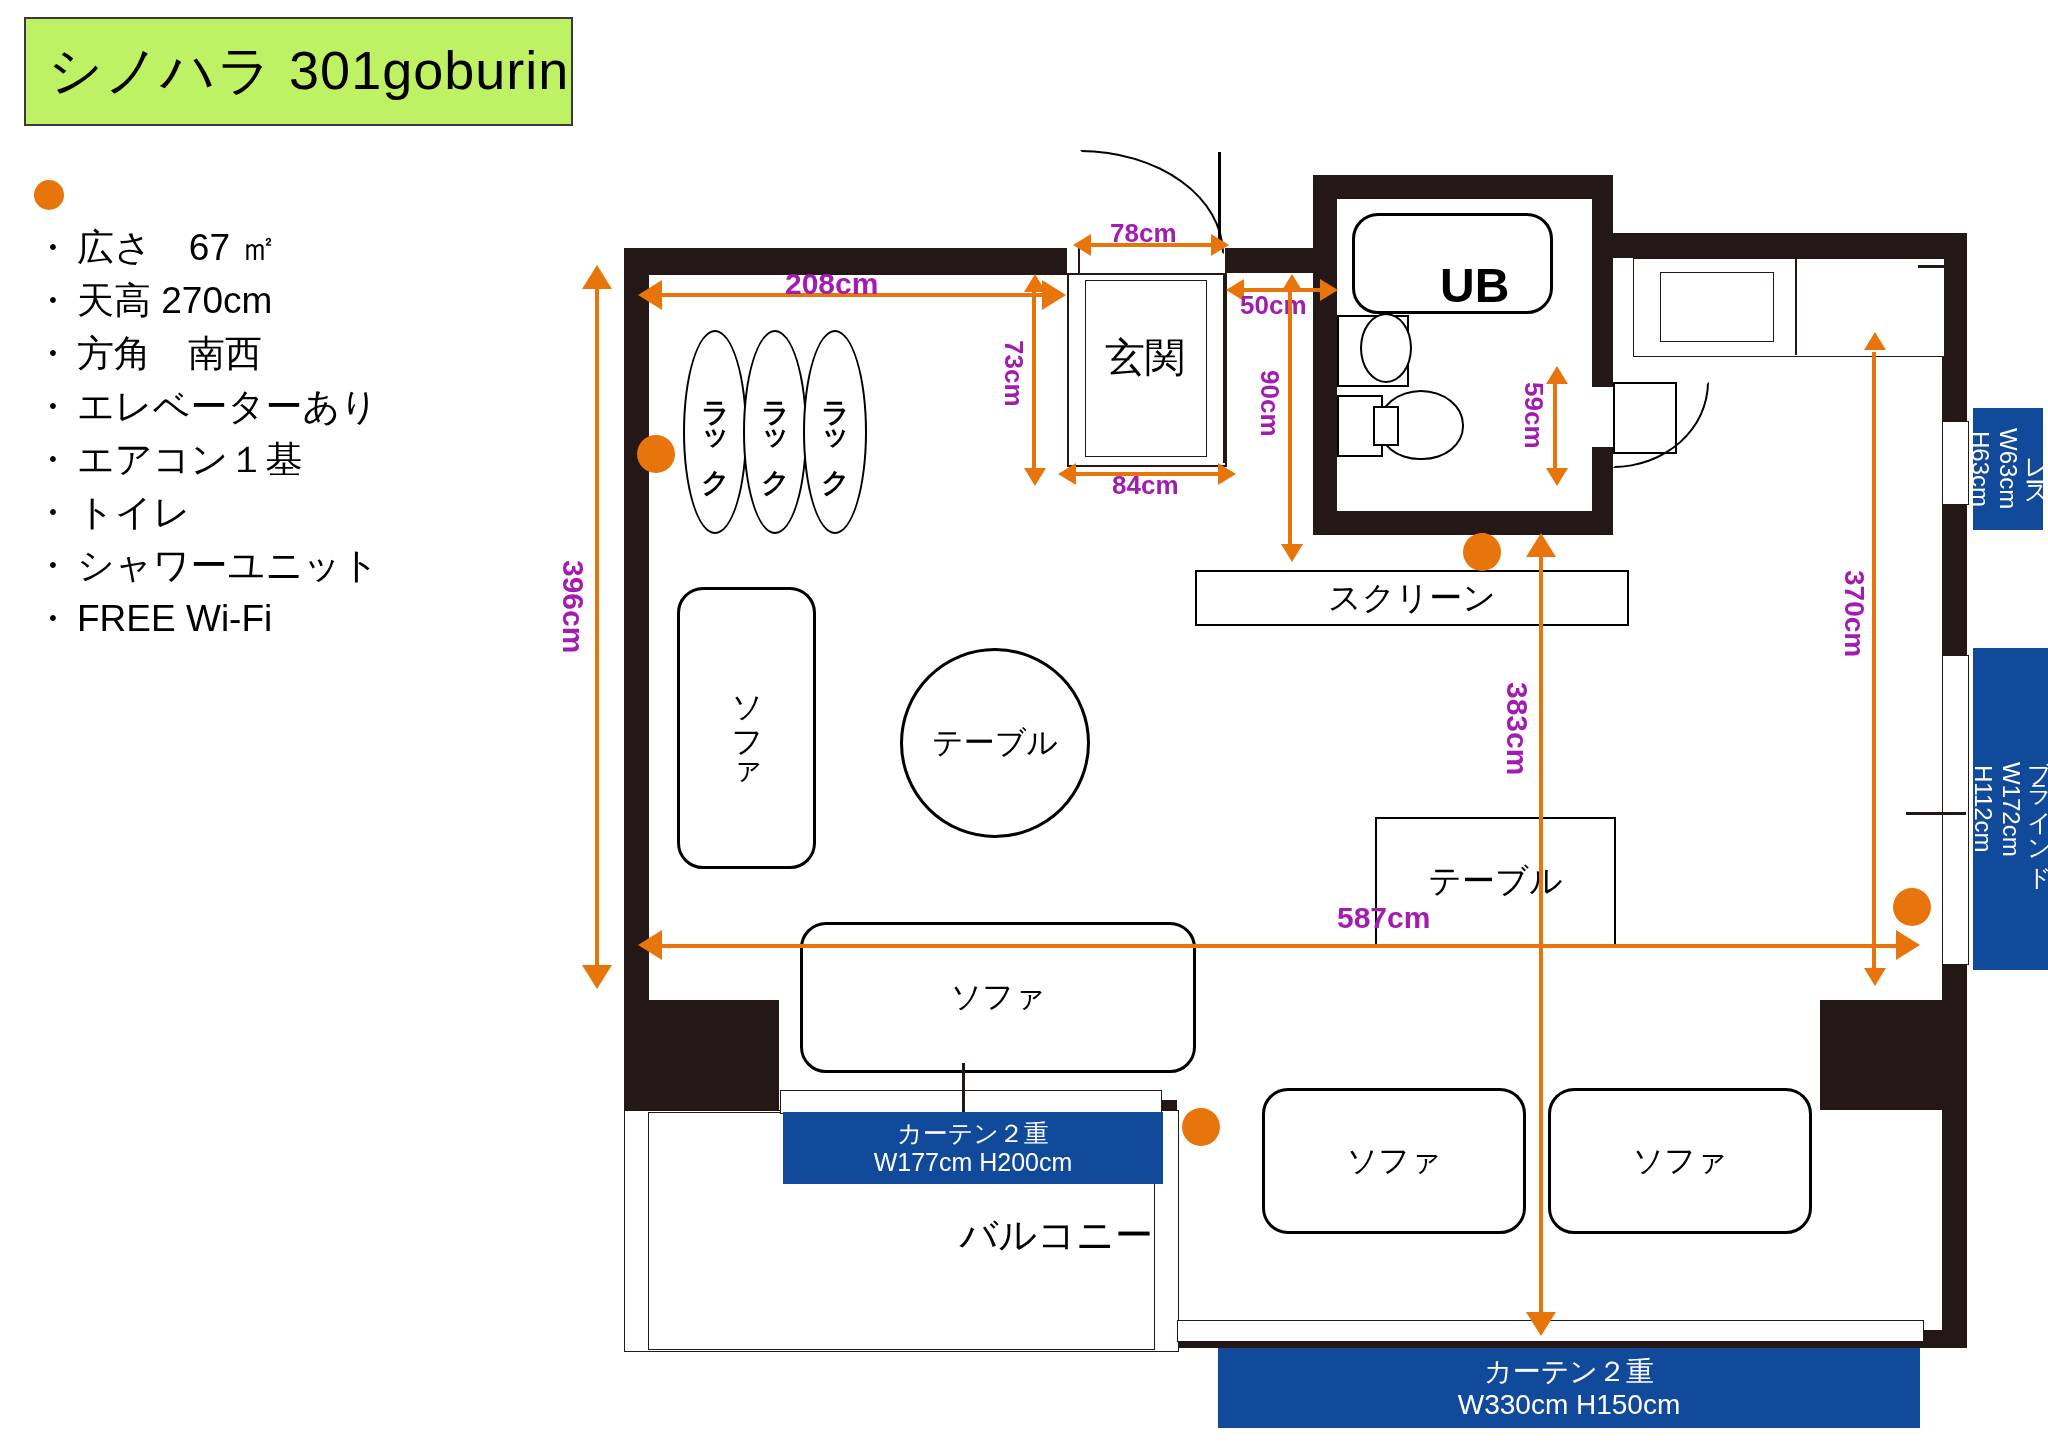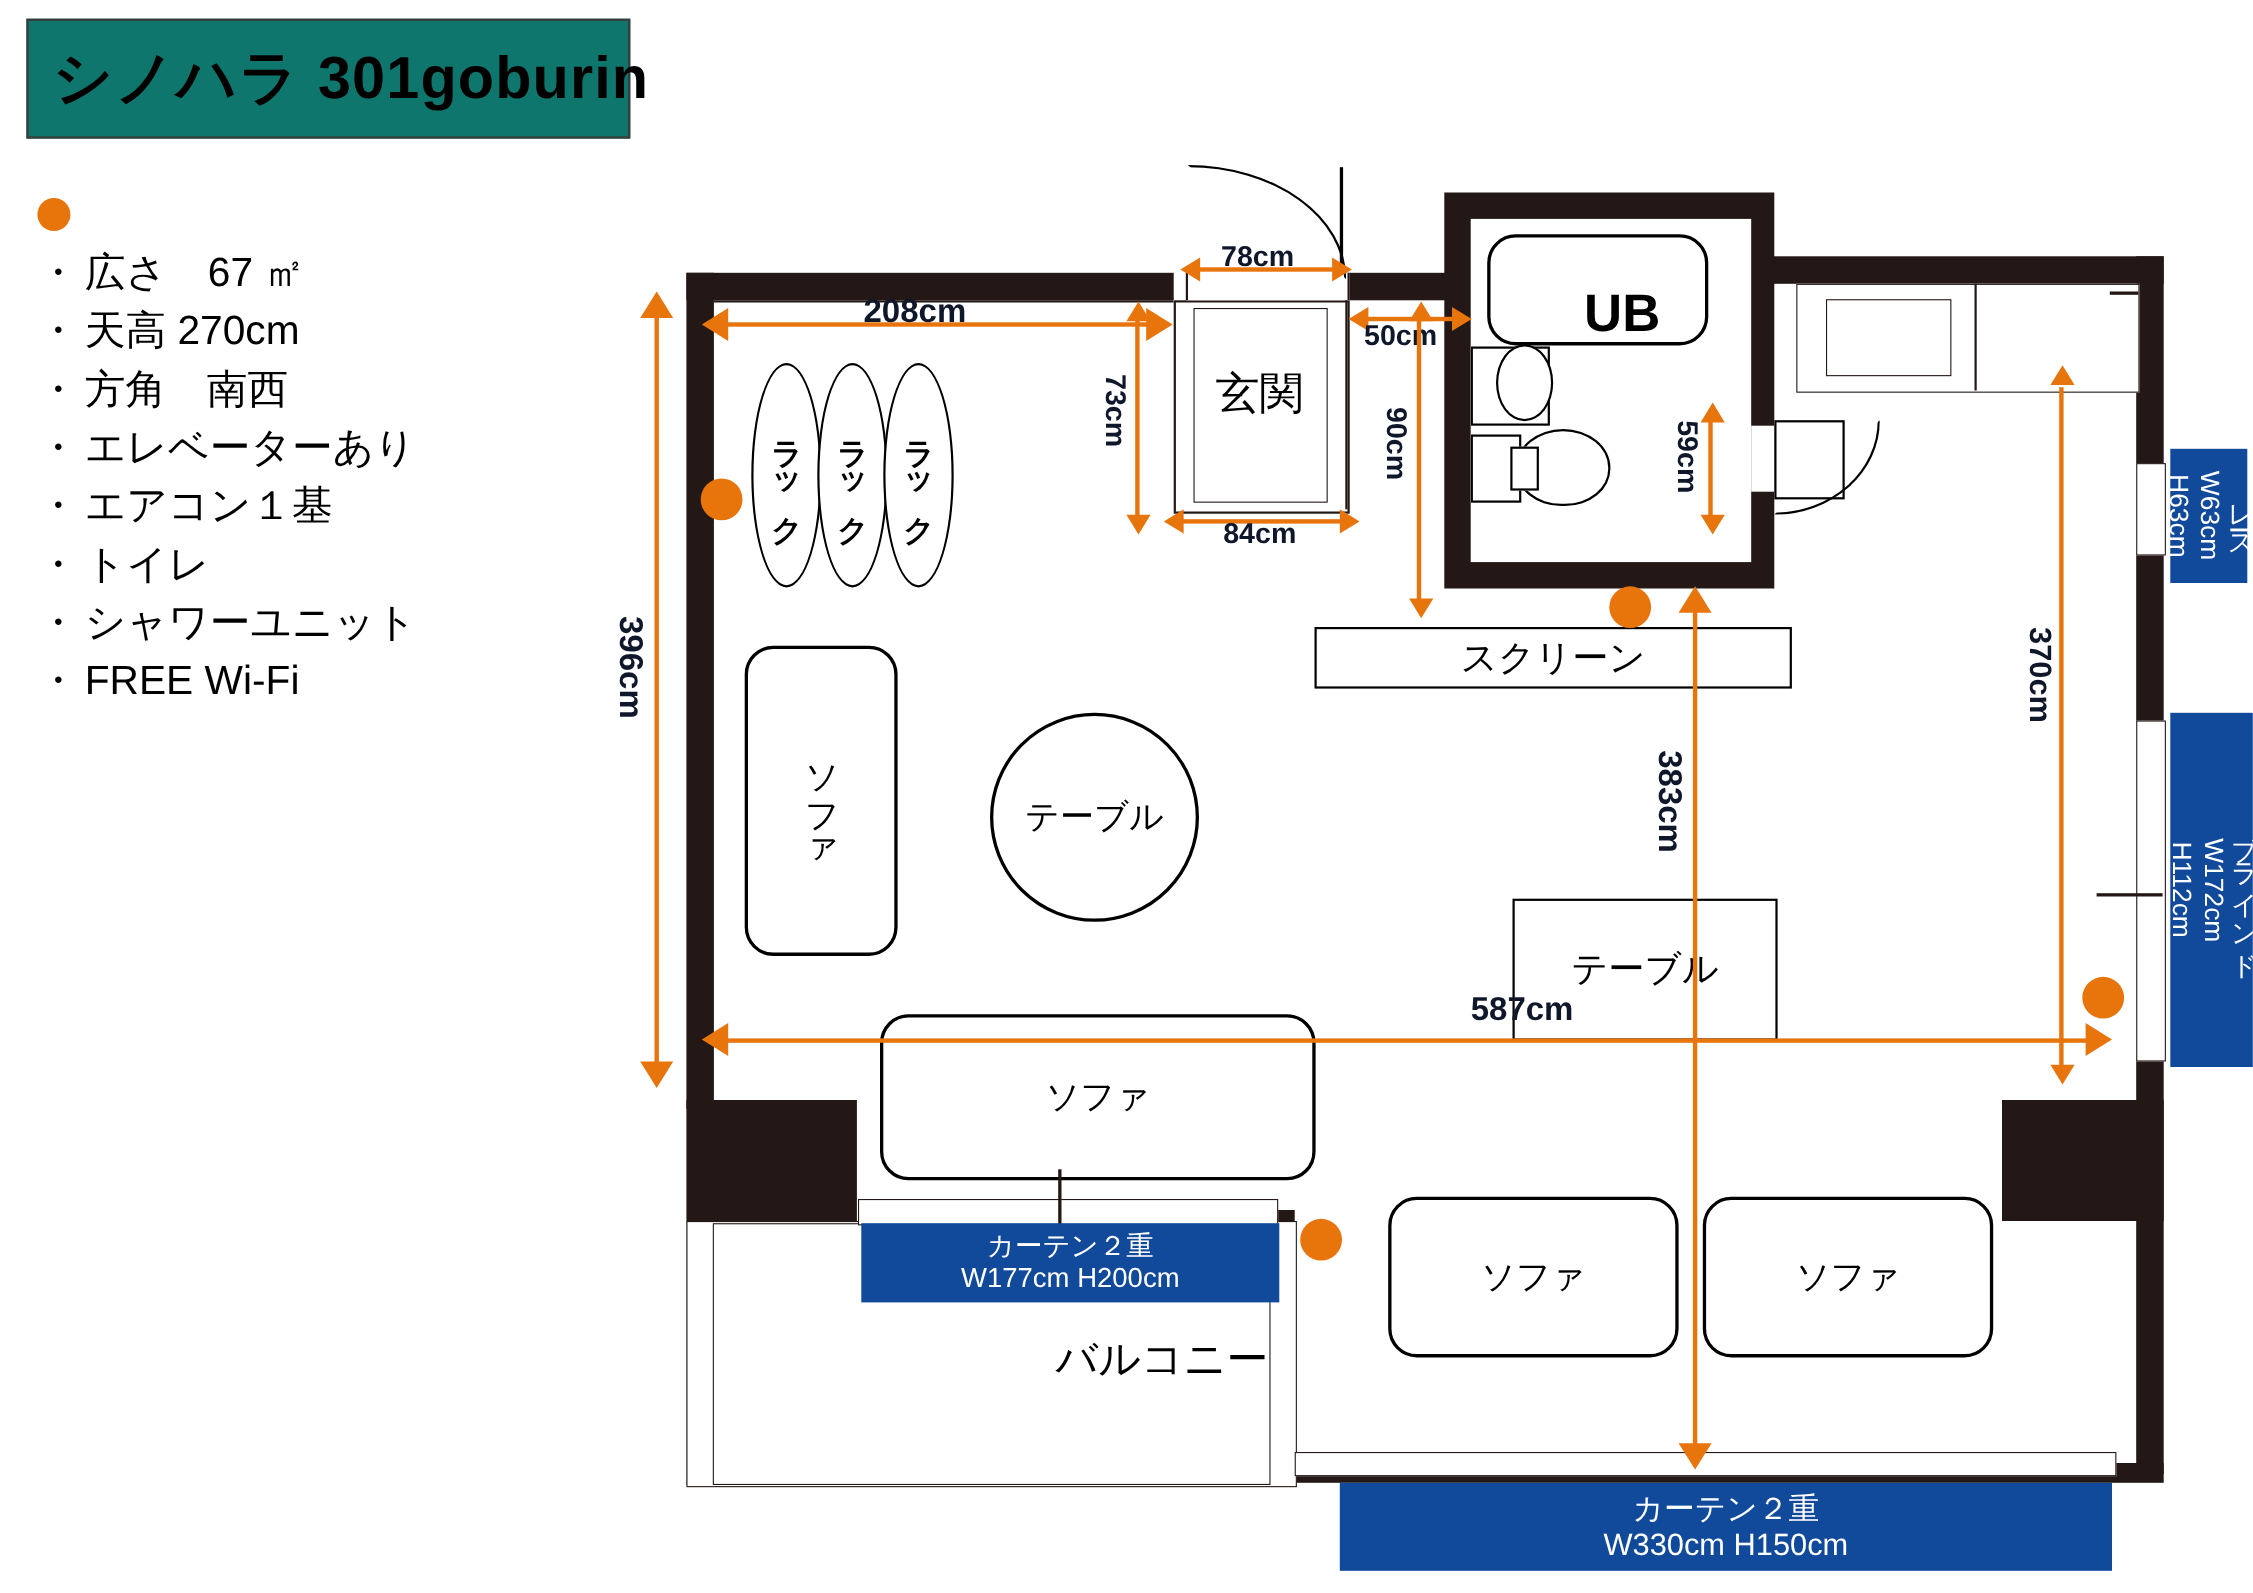--- a/index.html
+++ b/index.html
@@ -6,22 +6,22 @@
   body{
     width:2048px;height:1448px;position:relative;overflow:hidden;
     font-family:"Liberation Sans","DejaVu Sans",sans-serif;
     color:#000;
   }
   .abs{position:absolute;}
 
   
   #title-box{
     left:24px;top:17px;width:545px;height:105px;
-    border:2px solid #3b3b3b;background:#0f766e;
-    display:flex;align-items:center;font-weight:bold;
+    border:2px solid #3b3b3b;background:#bef264;
+    display:flex;align-items:center;
   }
   #title-text{
     font-size:54px;letter-spacing:1px;padding-left:22px;white-space:nowrap;
   }
 
   
   #spec-list{left:34px;top:168px;width:470px;}
   .spec-row{display:flex;align-items:center;height:53px;font-size:37px;white-space:nowrap;}
   .spec-bullet-dot{
     width:30px;height:30px;border-radius:50%;background:#E8740C;
@@ -69,21 +69,21 @@
   }
   .tag.vert{
     writing-mode:vertical-rl;text-orientation:mixed;
     font-size:24px;letter-spacing:0px;
   }
 
   
   .dim-line-h{background:#E8740C;height:4px;}
   .dim-line-v{background:#E8740C;width:4px;}
   .dim-label{
-    color:#0f172a;font-size:30px;font-weight:bold;white-space:nowrap;
+    color:#a21caf;font-size:30px;font-weight:bold;white-space:nowrap;
   }
   .dim-label.vert{
     writing-mode:vertical-rl;text-orientation:mixed;
   }
   .arrow{width:0;height:0;}
   .ar-left{border-top:15px solid transparent;border-bottom:15px solid transparent;border-right:24px solid #E8740C;}
   .ar-right{border-top:15px solid transparent;border-bottom:15px solid transparent;border-left:24px solid #E8740C;}
   .ar-up{border-left:15px solid transparent;border-right:15px solid transparent;border-bottom:24px solid #E8740C;}
   .ar-down{border-left:15px solid transparent;border-right:15px solid transparent;border-top:24px solid #E8740C;}
   .ar-left.sm{border-top-width:11px;border-bottom-width:11px;border-right-width:18px;}

